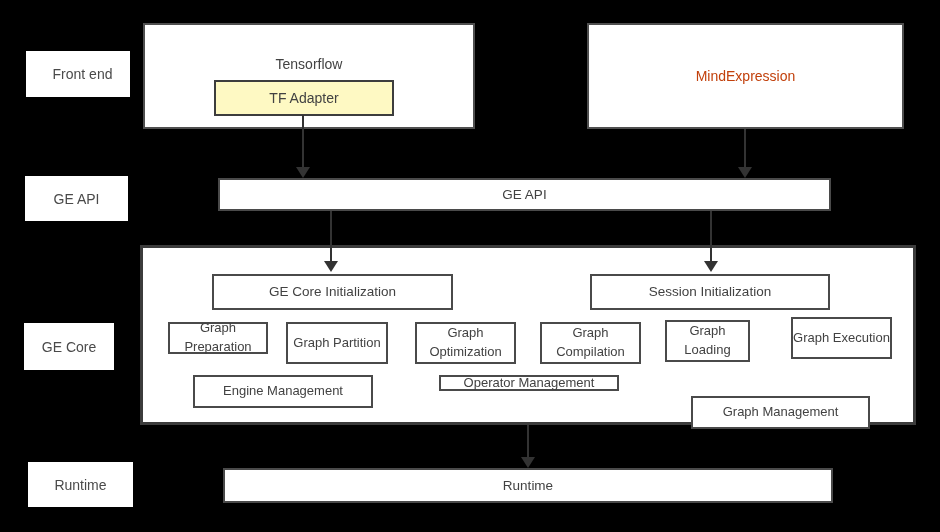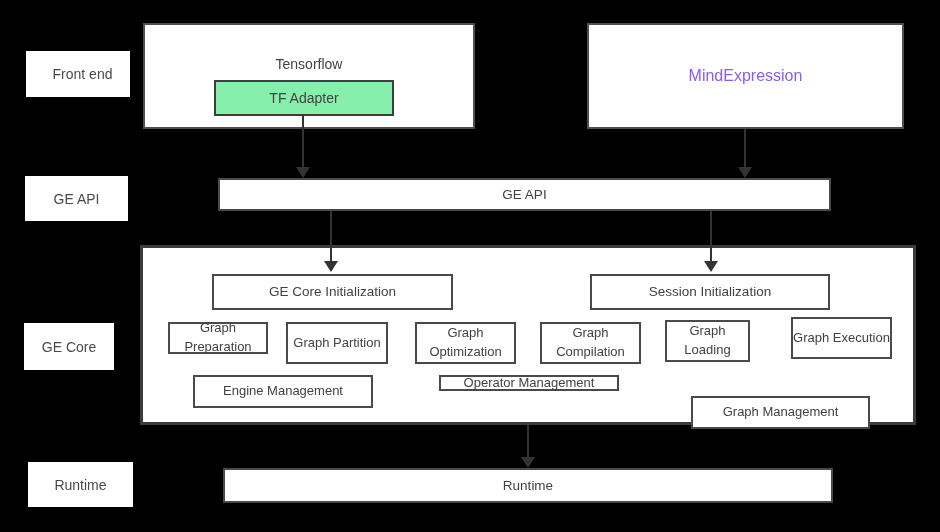--- a/index.html
+++ b/index.html
@@ -40,27 +40,27 @@
   #mindexpression-panel { left: 587px; top: 23px; width: 317px; height: 106px;
                           display: flex; align-items: center; justify-content: center; }
   .panel-title {
     position: absolute;
     left: 0; top: 31px;
     width: 100%;
     text-align: center;
     font-size: 14px;
     color: #424242;
   }
-  .panel-title-centered { font-size: 16px; color: #8b5cf6; }
+  .panel-title-centered { font-size: 14px; color: #c2410c; }
 
   #tf-adapter-box {
     position: absolute;
     left: 69px; top: 55px;
     width: 180px; height: 36px;
-    background: #86efac;
+    background: #fef9c3;
     border: 2px solid #3d3d3d;
     display: flex; align-items: center; justify-content: center;
     font-size: 14px; color: #424242;
   }
 
   
   .bar {
     position: absolute;
     background: #ffffff;
     border: 2px solid #4a4a4a;

